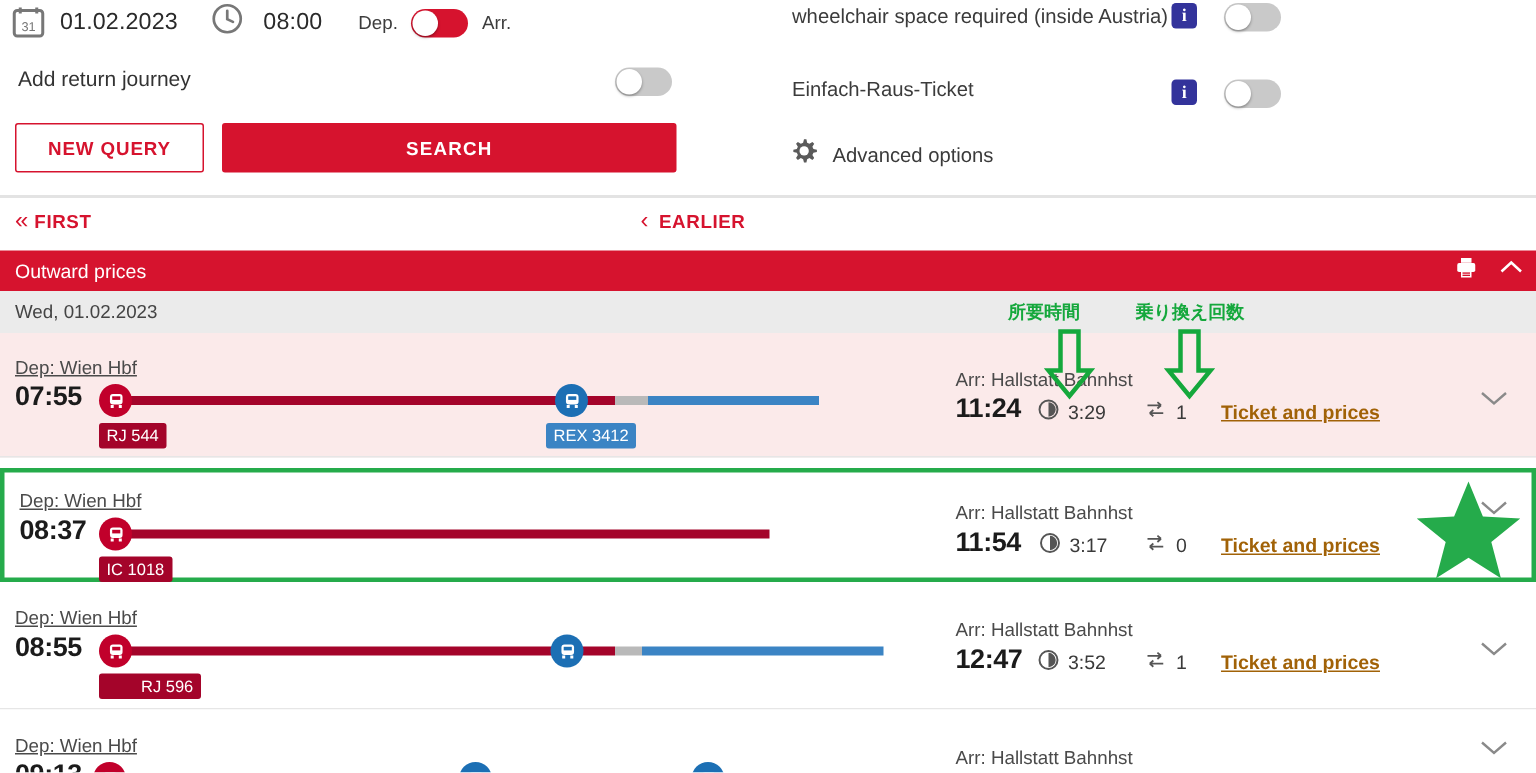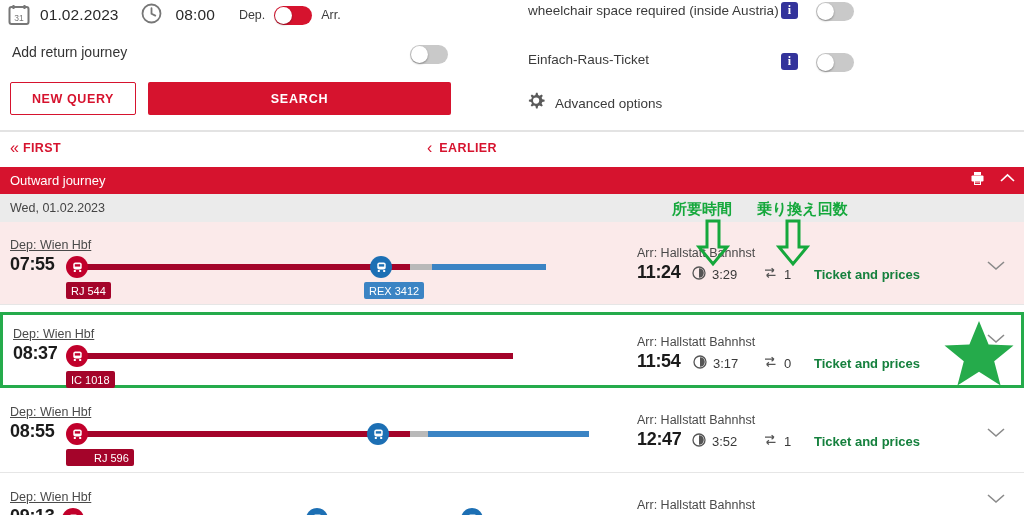--- a/index.html
+++ b/index.html
@@ -91,21 +91,21 @@
   .jrow.sel { border: 3px solid #25ab4b; }
   .jrow .sep { position: absolute; left: 0; bottom: 0; width: 1024px; height: 1px; background: #e6e6e6; }
 
   .dep-lbl { position: absolute; left: 10px; font-size: 12.5px; color: #4a4a4a; text-decoration: underline; }
   .dep-time { position: absolute; left: 10px; font-size: 18px; font-weight: bold; color: #1b1b1b; letter-spacing: -.3px; }
 
   .arr-lbl { position: absolute; font-size: 12.5px; color: #4a4a4a; }
   .arr-time { position: absolute; font-size: 18px; font-weight: bold; color: #1b1b1b; letter-spacing: -.3px; }
   .dur { position: absolute; display: flex; align-items: center; gap: 6px; font-size: 13px; color: #3a3a3a; }
   .chg { position: absolute; display: flex; align-items: center; gap: 6px; font-size: 13px; color: #3a3a3a; }
-  .tix { position: absolute; font-size: 13px; font-weight: bold; color: #15803d; cursor: pointer; }
+  .tix { position: absolute; font-size: 13px; font-weight: bold; color: #a16207; cursor: pointer; text-decoration: underline; }
   .expand-chev { position: absolute; color: #8a8a8a; font-size: 17px; cursor: pointer; }
 
   
   .tl { position: absolute; height: 22px; }
   .seg { position: absolute; top: 8px; height: 6px; border-radius: 0; }
   .seg.red { background: #a4042a; }
   .seg.blue { background: #3b84c4; }
   .seg.gray { background: #b9b9b9; }
   .node { position: absolute; top: 0px; width: 22px; height: 22px; border-radius: 50%; display:flex; align-items:center; justify-content:center; }
   .node.red { background: #c1002b; }
@@ -113,21 +113,21 @@
   .node svg { display:block; }
   .tag {
     position: absolute; height: 17px; padding: 0 5px; border-radius: 2px;
     font-size: 11px; color: #fff; display: flex; align-items: center; white-space: nowrap;
   }
   .tag.red { background: #a4042a; }
   .tag.blue { background: #3b84c4; }
 
   
   .anno-txt {
-    position: absolute; color: #15a83c; font-weight: bold; font-size: 15px;
+    position: absolute; color: #15a83c; font-weight: bold; font-size: 12px;
     font-family: "DejaVu Sans", sans-serif; white-space: nowrap;
   }
   .anno-arrow { position: absolute; }
   .star-mark { position: absolute; }
 </style>
 </head>
 <body>
 
 <div class="app">
 
@@ -199,21 +199,21 @@
       <span class="chev-d">«</span>
       <span class="nav-lbl">FIRST</span>
     </div>
     <div class="nav-earlier">
       <span class="chev-d">‹</span>
       <span class="nav-lbl">EARLIER</span>
     </div>
   </div>
 
   <div class="outward-bar">
-    <span class="title">Outward journey</span>
+    <span class="title">Outward prices</span>
     <span class="icons">
       <span>
         <svg width="15" height="15" viewBox="0 0 15 15">
           <rect x="4" y="1" width="7" height="3.2" fill="#fff"></rect>
           <rect x="1.5" y="4.4" width="12" height="6" rx="1.2" fill="#fff"></rect>
           <rect x="4" y="9.6" width="7" height="4.4" fill="#fff"></rect>
           <rect x="5" y="10.6" width="5" height="0.9" fill="#d6132e"></rect>
           <rect x="5" y="12.1" width="5" height="0.9" fill="#d6132e"></rect>
         </svg>
       </span>

